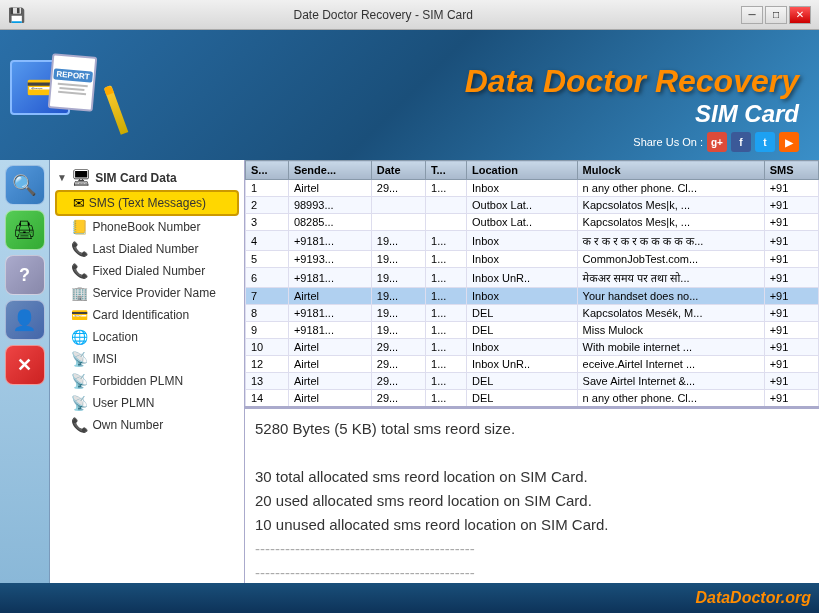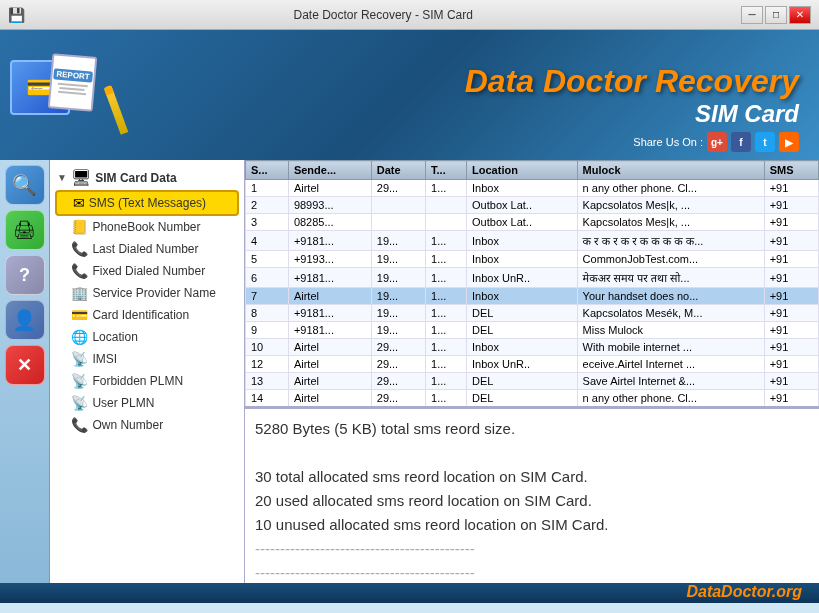--- a/index.html
+++ b/index.html
@@ -133,26 +133,26 @@
       border-top: 1px solid #aac;
     }
 
     
     .info-panel::-webkit-scrollbar, .data-table::-webkit-scrollbar { width: 12px; }
     .info-panel::-webkit-scrollbar-track, .data-table::-webkit-scrollbar-track { background: #e0e8f0; }
     .info-panel::-webkit-scrollbar-thumb, .data-table::-webkit-scrollbar-thumb { background: #8899aa; border: 1px solid #667788; }
 
     
     .footer {
-      height: 20px;
+      height: 30px;
       background: linear-gradient(to bottom, #1a4f7a, #0d3359);
       display: flex;
-      align-items: flex-start;
+      align-items: center;
       justify-content: flex-end;
-      padding: 0 17px;
+      padding: 0 8px;
     }
     .footer-brand { font-size: 16px; font-weight: bold; color: white; font-style: italic; }
     .footer-brand span { color: #ff8c00; }
   </style>
 </head>
 <body>
 
 <div class="titlebar">
   <div style="display:flex;align-items:center;gap:4px;">
     <span style="font-size:14px;">💾</span>

